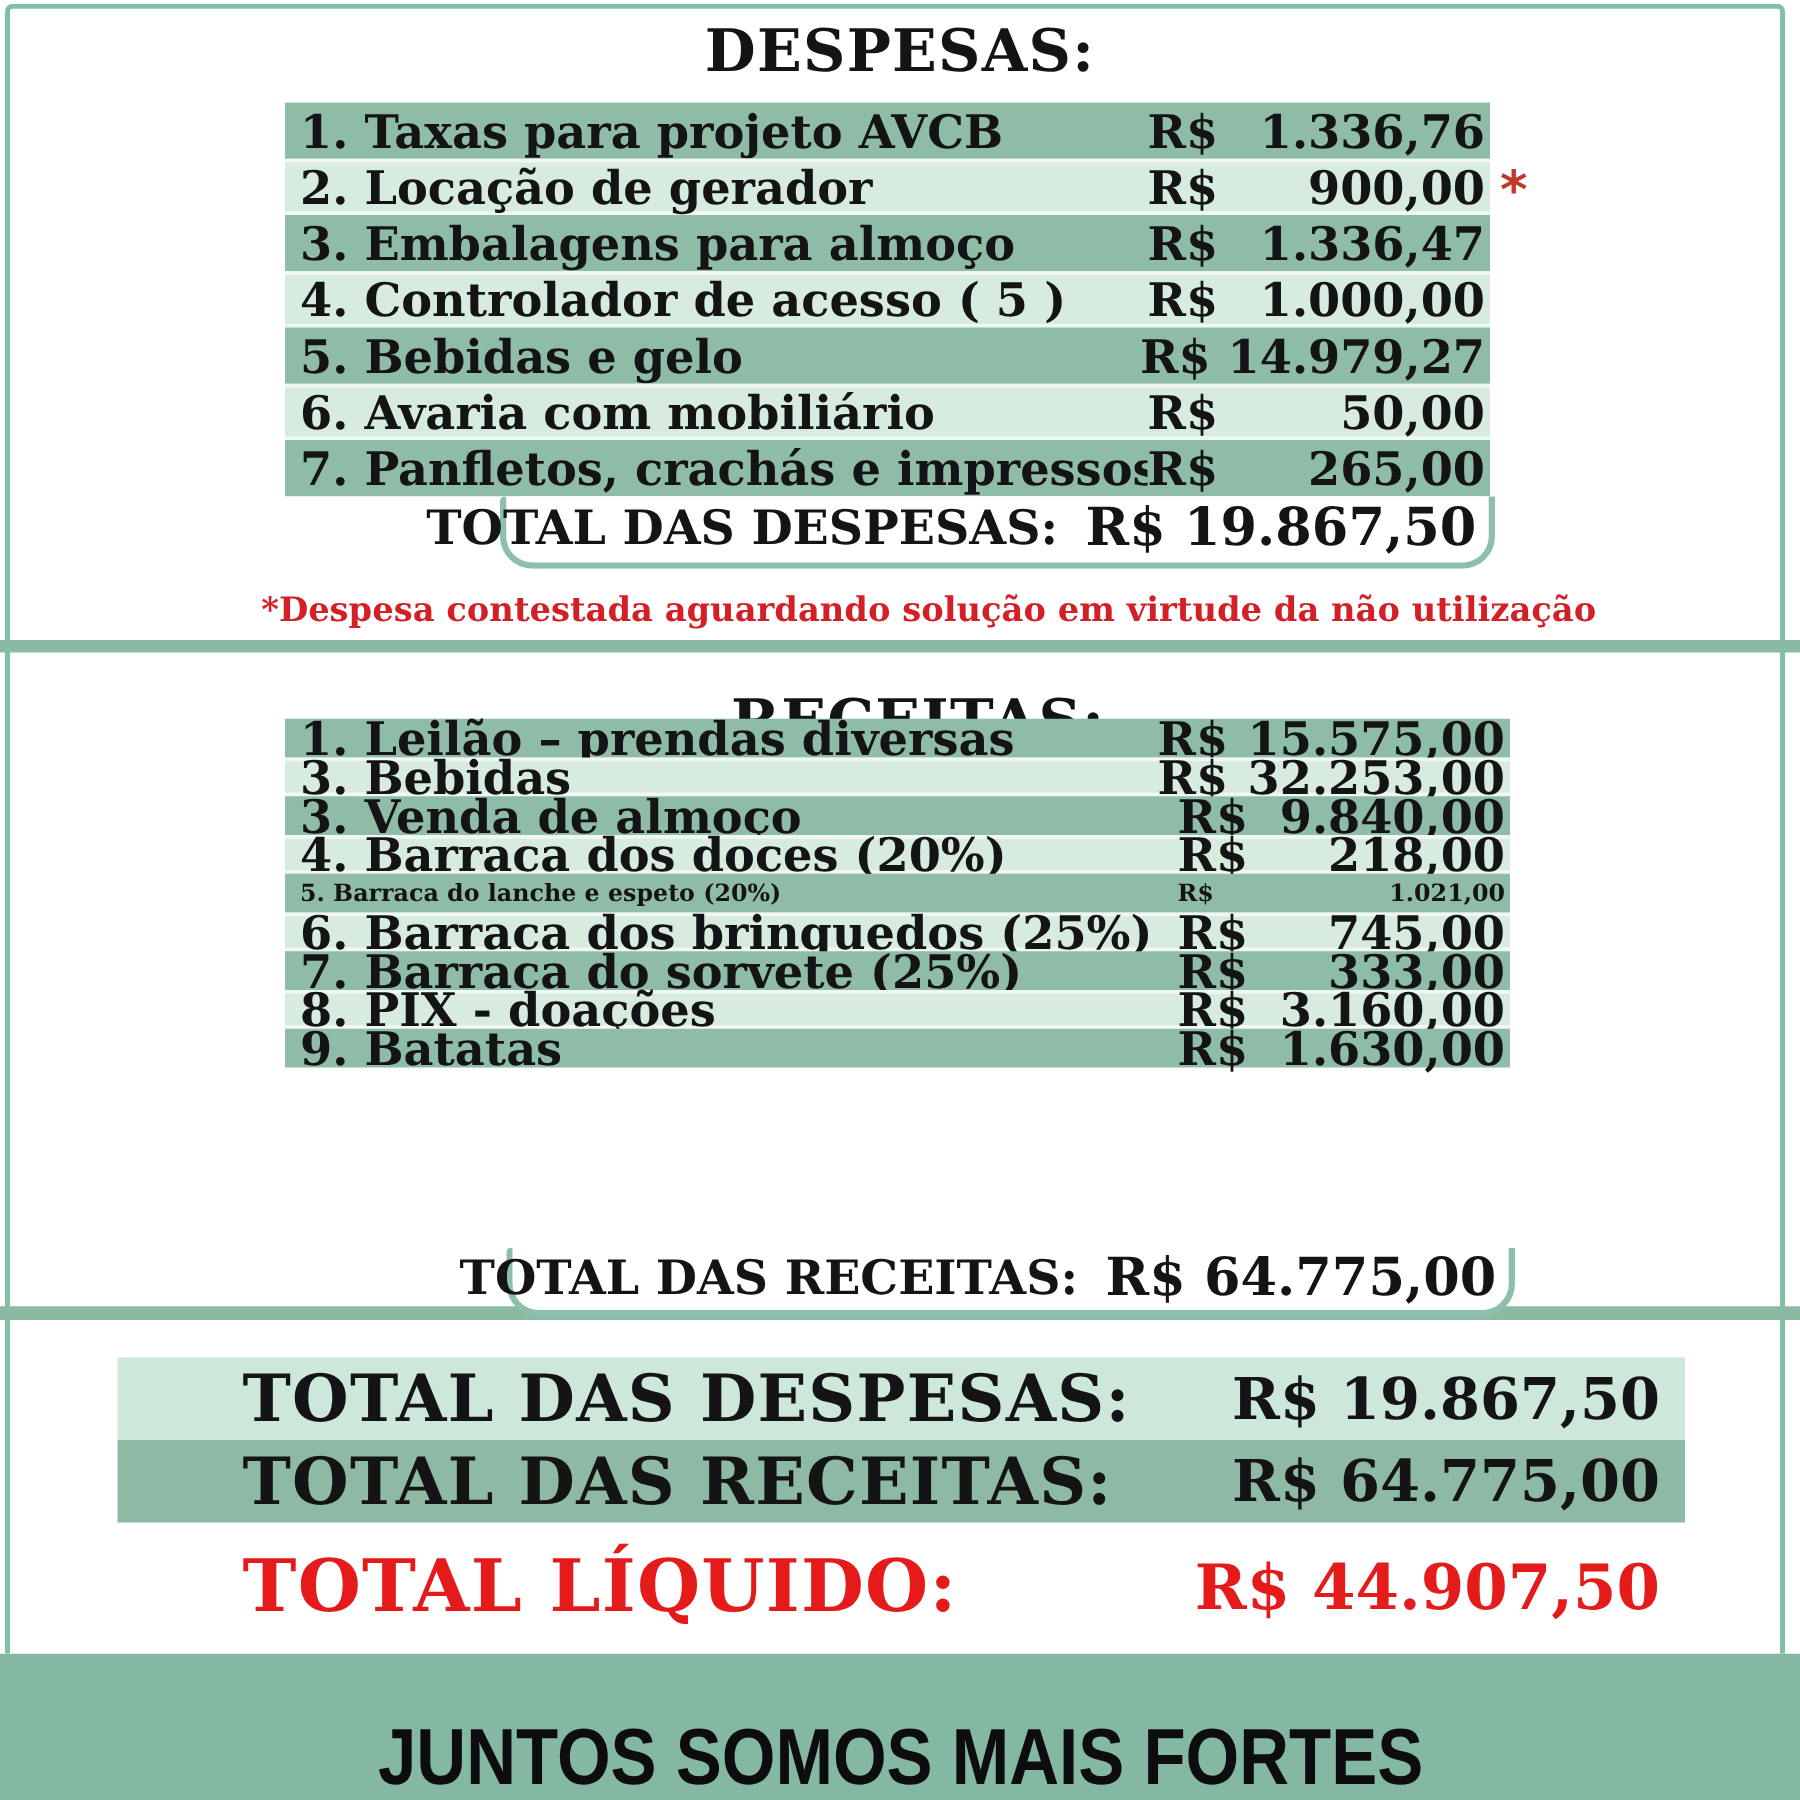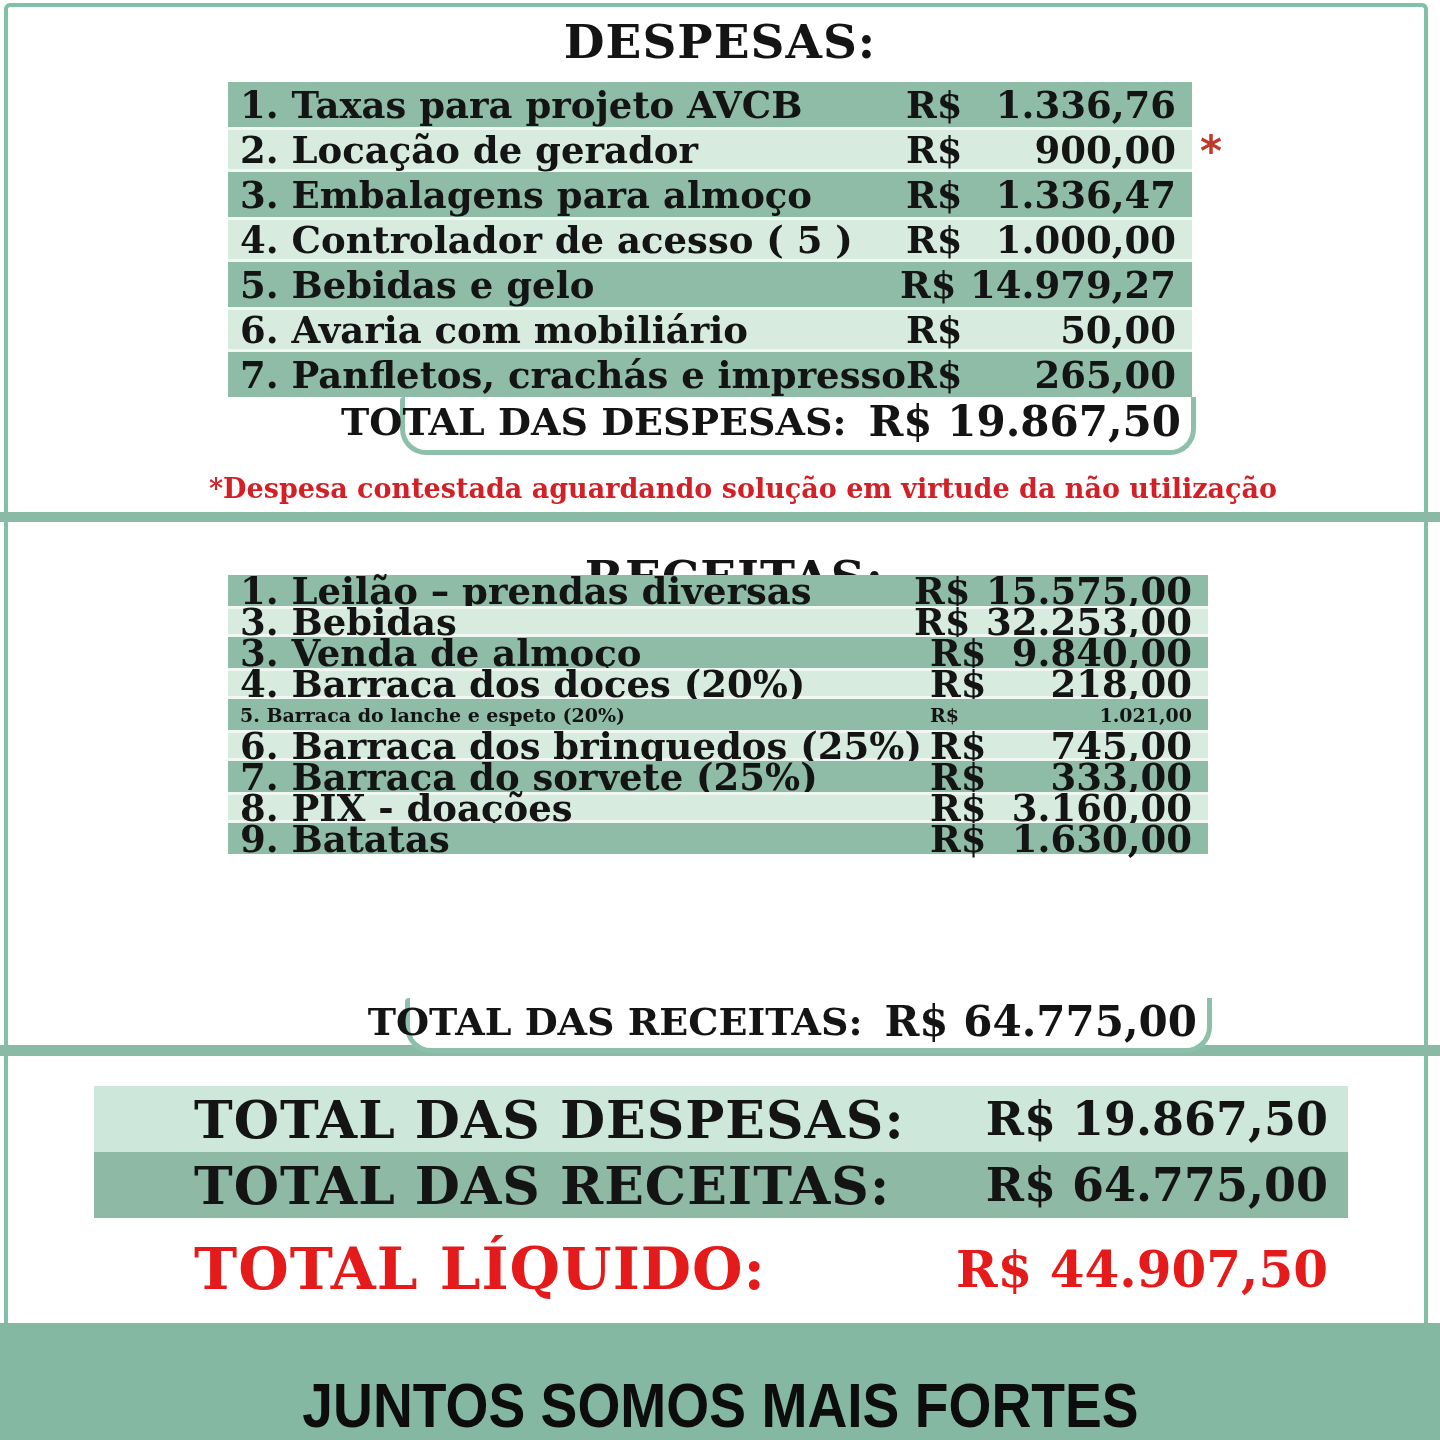--- a/index.html
+++ b/index.html
@@ -32,21 +32,21 @@
     position:absolute;left:0;right:0;text-align:center;font-size:47px;line-height:52px;
     letter-spacing:1px;
   }
   .title-despesas{top:16px;}
   .title-receitas{top:552px;padding-left:29px;}
   .table{position:absolute;display:flex;flex-direction:column;}
   .table-despesas{left:228px;top:82px;width:964px;}
   .table-receitas{left:228px;top:575px;width:980px;}
   .trow{
     position:relative;display:flex;align-items:center;box-sizing:border-box;
-    padding:0 16px 0 12px;font-size:37px;white-space:nowrap;
+    padding:0 4px 0 12px;font-size:37px;white-space:nowrap;
   }
   .table-despesas .trow{height:45px;}
   .table-receitas .trow{height:31px;}
   .trow.dark{background:var(--row-dark);}
   .trow.light{
     background:var(--row-light);
     box-shadow:inset 0 3px 0 rgba(255,255,255,.65), inset 0 -3px 0 rgba(255,255,255,.65);
     align-items:center;
   }
   .trow.small{font-size:19px;}

